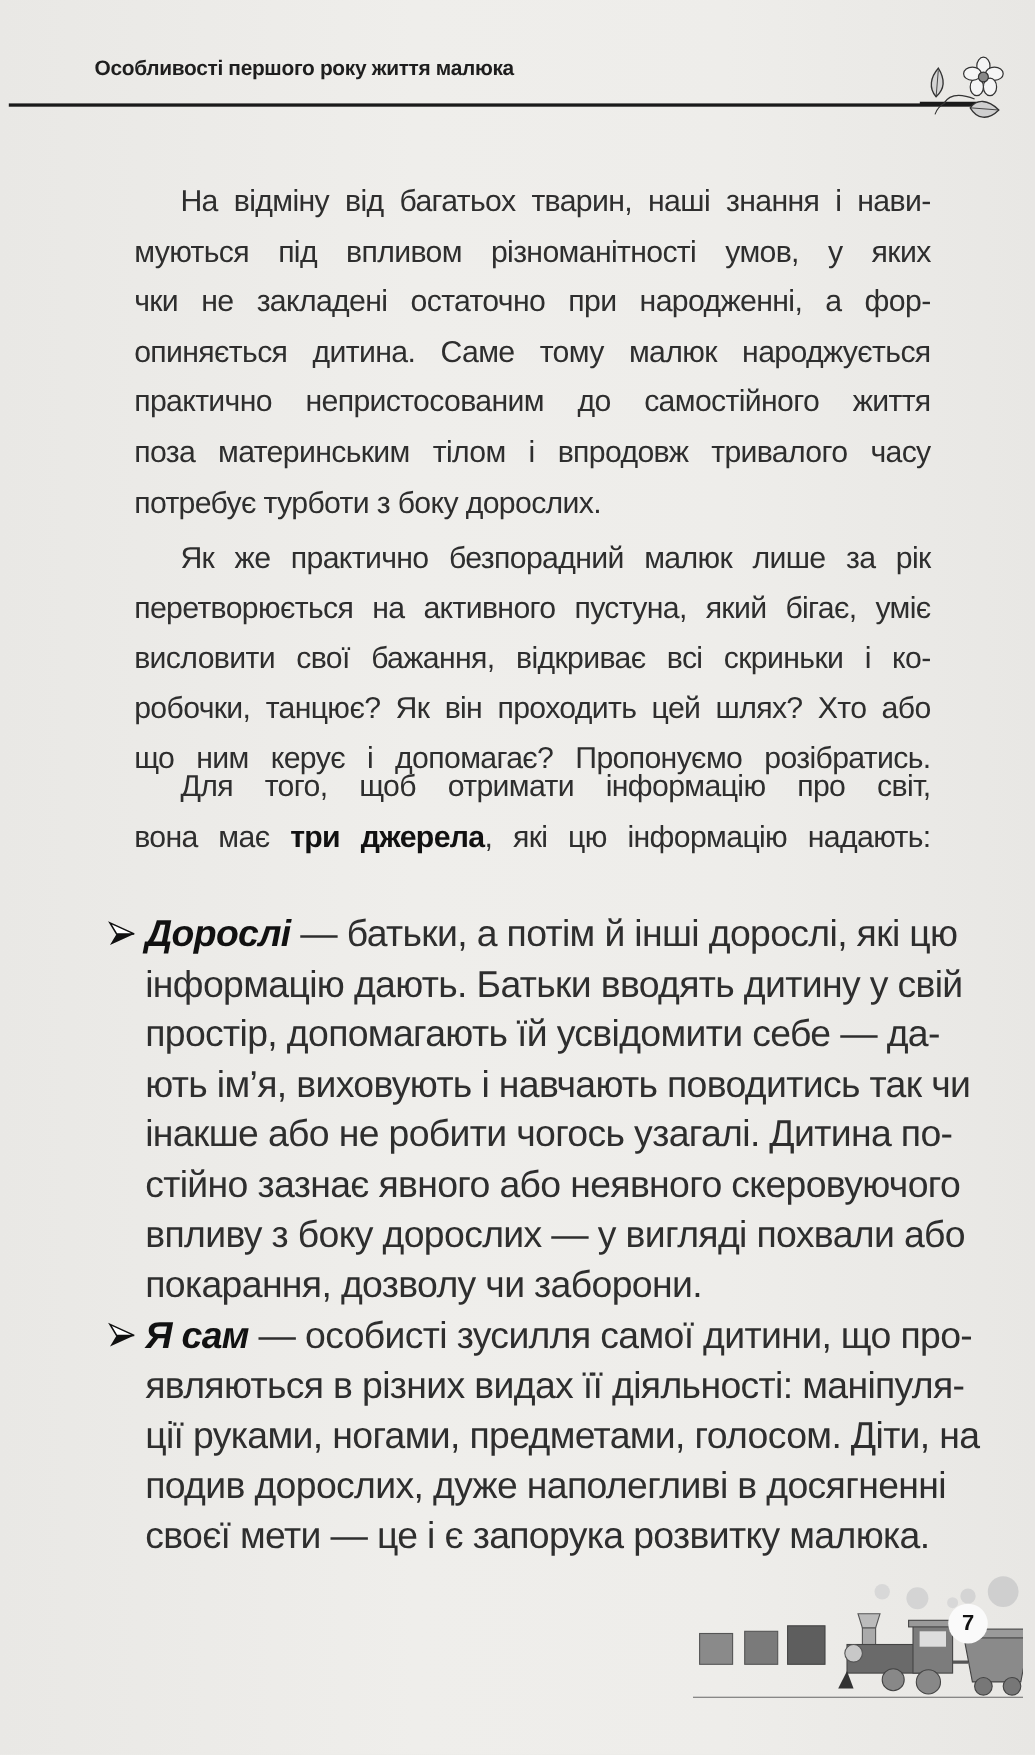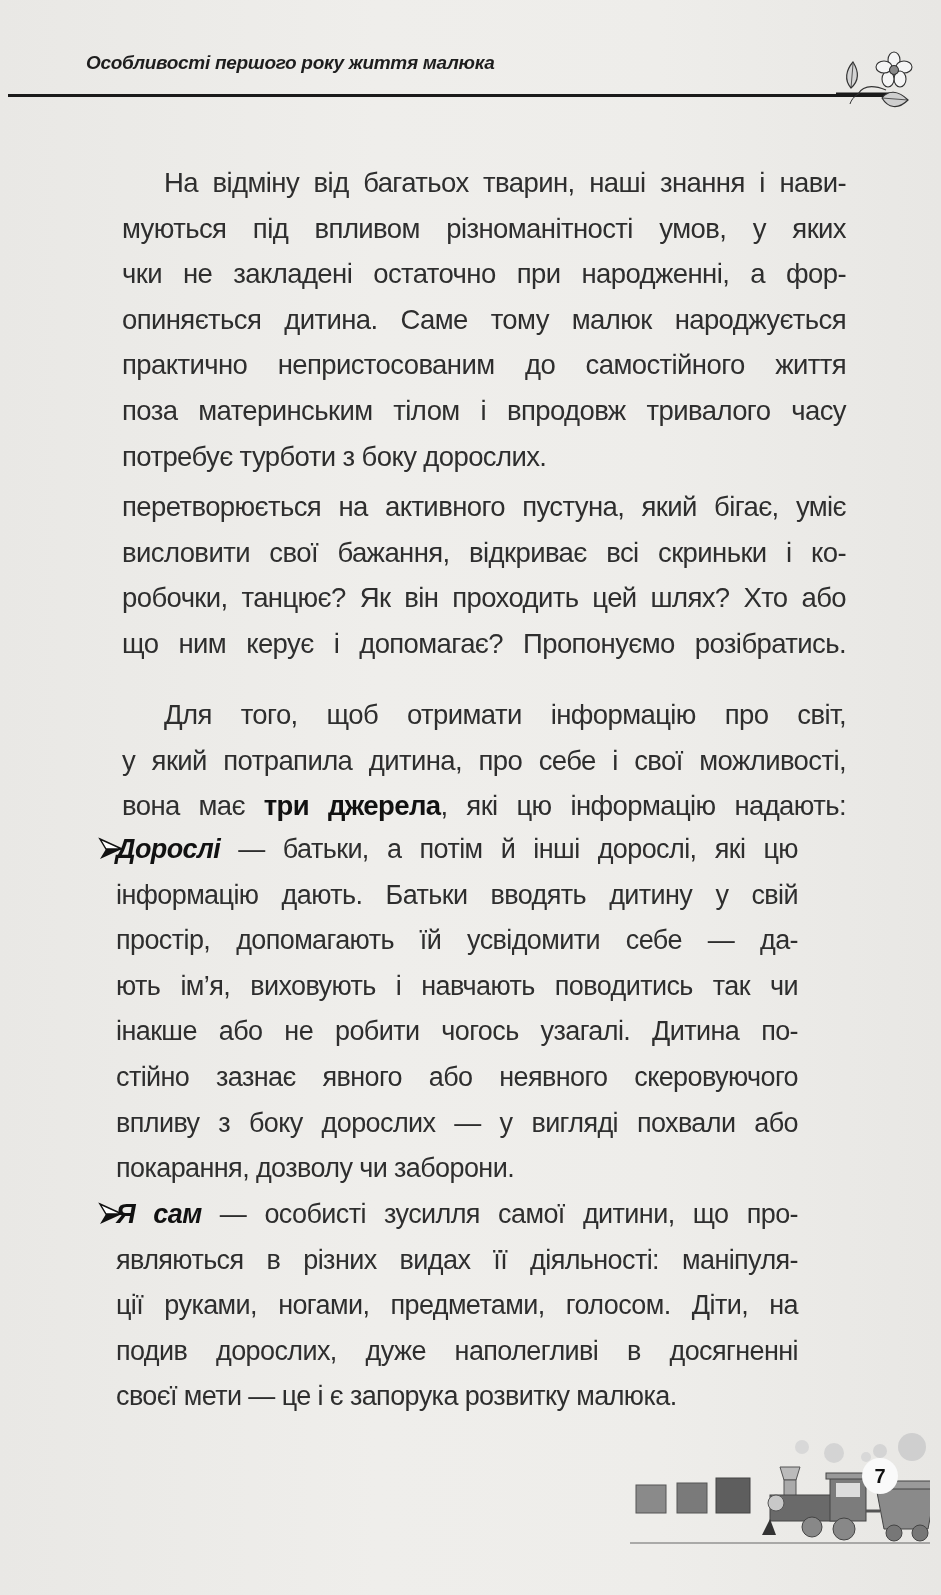--- a/index.html
+++ b/index.html
@@ -8,21 +8,21 @@
       background: #ecebe8;
       font-family: "Liberation Sans Narrow", "Liberation Sans", sans-serif;
       color: #2a2a2a;
     }
     .page {
       position: absolute; inset: 0;
       background: linear-gradient(90deg, #e9e8e5 0%, #efeeeb 40%, #eeedea 70%, #e8e7e4 100%);
     }
     .running-head {
       position: absolute; left: 86px; top: 52px;
-      font-size: 19px; font-style: italic; font-weight: bold;
+      font-size: 19px; font-weight: bold;
       color: #1e1e1e; letter-spacing: -0.3px;
     }
     .head-rule {
       position: absolute; left: 8px; top: 94px; width: 880px; height: 3px;
       background: #1a1a1a;
     }
     .flower { position: absolute; left: 836px; top: 48px; width: 80px; height: 70px; }
 
     .text {
       position: absolute; left: 90px; width: 724px;
@@ -33,21 +33,21 @@
       margin-left: 32px;
     }
     .line { display: block; white-space: nowrap; text-align: justify; text-align-last: justify; height: 45.6px; }
     .line.last { text-align-last: left; }
     .indent { padding-left: 42px; }
     .bold { font-weight: bold; color: #111; }
     .bi { font-weight: bold; font-style: italic; color: #111; }
 
     .bullet-block { position: absolute; left: 90px; width: 724px; }
     .bullet-arrow { position: absolute; left: 8px; width: 26px; height: 24px; }
-    .bullet-text { position: absolute; left: 26px; width: 682px; font-size: 27px; line-height: 45.6px; letter-spacing: -0.6px; color:#2e2e2e; }
+    .bullet-text { position: absolute; left: 42px; width: 682px; font-size: 34px; line-height: 45.6px; letter-spacing: -0.6px; color:#2e2e2e; }
 
     .train { position: absolute; left: 630px; top: 1395px; width: 300px; height: 150px; }
     .page-num {
       position: absolute; left: 862px; top: 1458px; width: 36px; height: 36px;
       border-radius: 50%; background: #fafafa;
       font-family: "Liberation Sans", sans-serif; font-weight: bold; font-size: 20px;
       color: #111; text-align: center; line-height: 36px;
     }
   </style>
 </head>
@@ -79,29 +79,29 @@
     <span class="line indent">На відміну від багатьох тварин, наші знання і нави-</span>
     <span class="line">муються під впливом різноманітності умов, у яких</span>
     <span class="line">чки не закладені остаточно при народженні, а фор-</span>
     <span class="line">опиняється дитина. Саме тому малюк народжується</span>
     <span class="line">практично непристосованим до самостійного життя</span>
     <span class="line">поза материнським тілом і впродовж тривалого часу</span>
     <span class="line last">потребує турботи з боку дорослих.</span>
   </div>
 
   <div class="text" style="top:484px;">
+    <span class="line indent">Як же практично безпорадний малюк лише за рік</span>
     <span class="line">перетворюється на активного пустуна, який бігає, уміє</span>
     <span class="line">висловити свої бажання, відкриває всі скриньки і ко-</span>
     <span class="line">робочки, танцює? Як він проходить цей шлях? Хто або</span>
     <span class="line">що ним керує і допомагає? Пропонуємо розібратись.</span>
   </div>
 
   <div class="text" style="top:692px;">
     <span class="line indent">Для того, щоб отримати інформацію про світ,</span>
-    <span class="line">у який потрапила дитина, про себе і свої можливості,</span>
     <span class="line"><span>вона має </span><span class="bold">три джерела</span><span>, які цю інформацію надають:</span></span>
   </div>
 
   <div class="bullet-block" style="top:827px;">
     <svg class="bullet-arrow" style="top:10px;" viewBox="0 0 26 24">
       <path d="M2 2 L24 12 L2 22 L8 12 Z" fill="#111"></path>
       <path d="M2 2 L24 12 L8 12 Z" fill="#fff" stroke="#111" stroke-width="1.4"></path>
     </svg>
     <div class="bullet-text">
       <span class="line"><span class="bi">Дорослі</span><span> — батьки, а потім й інші дорослі, які цю</span></span>

